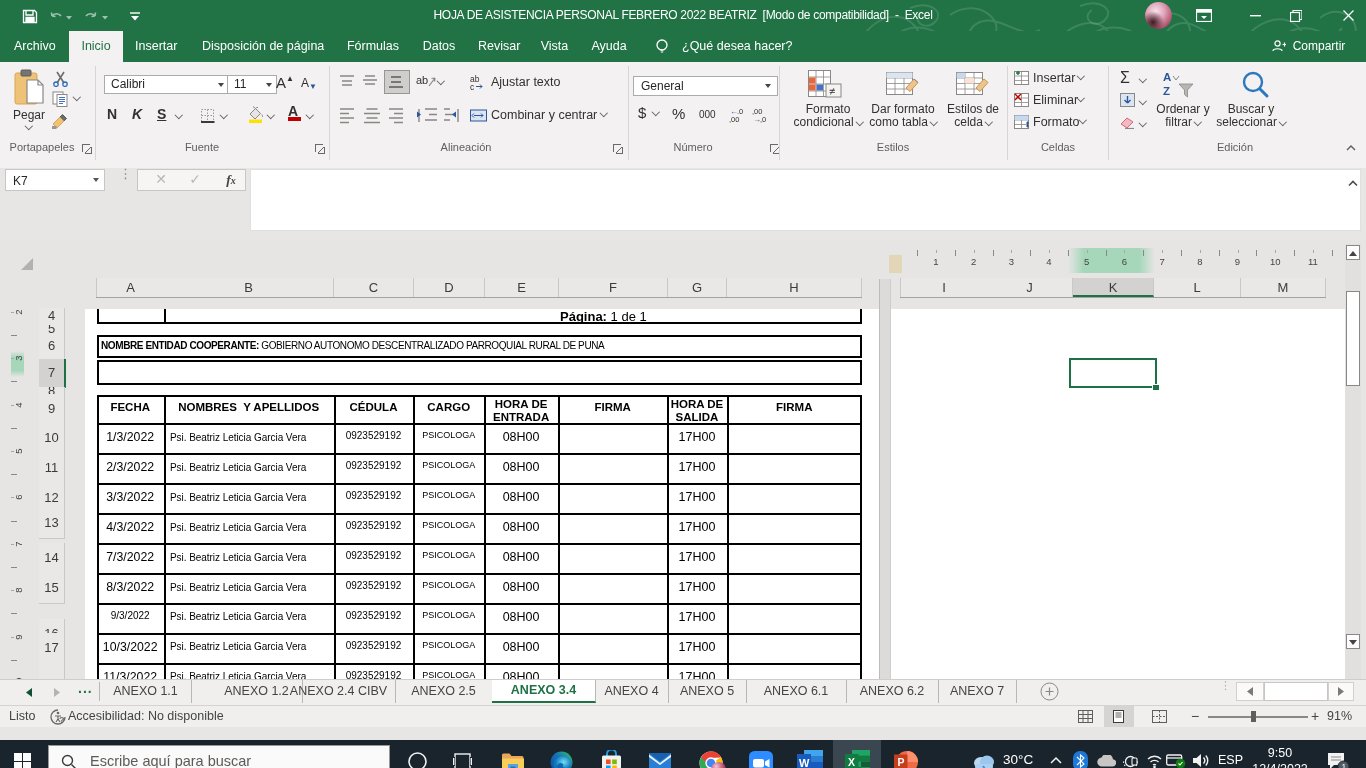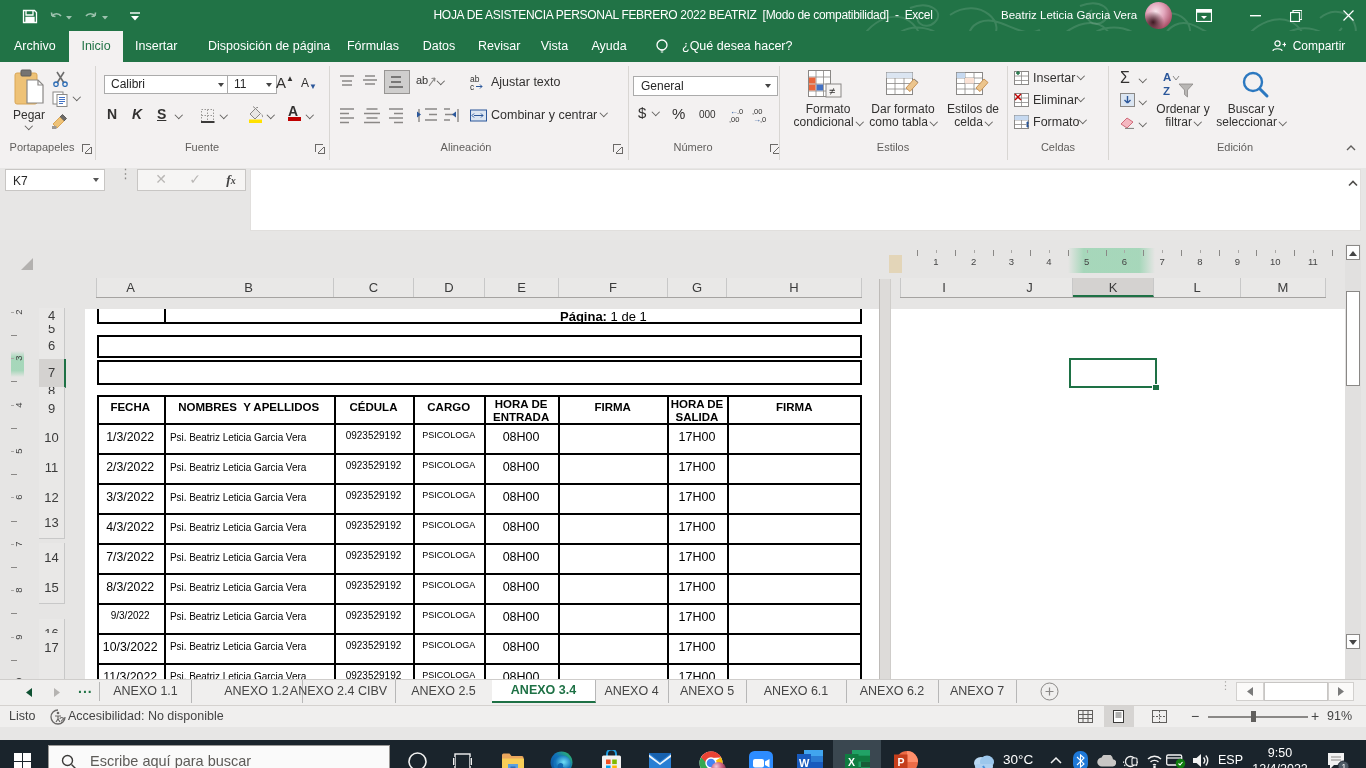--- a/index.html
+++ b/index.html
@@ -49,21 +49,20 @@
 <path d="M73 6 c-2-3 -7-3 -9 0 m9 0 l0.5-3.5 m-0.5 3.5 l-3.5 0.5" transform="translate(0,2)"></path>
 </g>
 <path d="M44 8 l3 3.5 3-3.5 z" fill="#9dc2ae"></path>
 <path d="M80 8 l3 3.5 3-3.5 z" fill="#9dc2ae"></path>
 <g stroke="#fff" stroke-width="1.4">
 <line x1="108" y1="5" x2="118" y2="5"></line>
 </g>
 <path d="M109 8 l4 4.5 4-4.5 z" fill="#fff"></path>
 </svg>
 <div class="abs white" style="left:0;top:0;width:1366px;height:31px;line-height:31px;text-align:center;font-size:12px;letter-spacing:-0.3px;">HOJA DE ASISTENCIA PERSONAL FEBRERO 2022 BEATRIZ&nbsp; [Modo de compatibilidad]&nbsp; -&nbsp; Excel</div>
-<div class="abs white" style="left:1001px;top:0;width:150px;height:31px;line-height:31px;font-size:11.5px;white-space:nowrap;">Beatriz Leticia Garcia Vera</div>
 <div class="abs" style="left:1145px;top:2px;width:27px;height:27px;border-radius:50%;background:radial-gradient(circle at 30% 75%,#3d1a22 0%,rgba(61,26,34,0) 40%),radial-gradient(circle at 40% 35%,#f6e3ea 0%,#e3a7bd 35%,#b25a72 70%,#6d2838 100%);"></div>
 <svg class="abs" style="left:1196;top:9" width="16" height="13" viewBox="0 0 16 13">
 <rect x="0.5" y="0.5" width="15" height="12" fill="none" stroke="#fff" stroke-width="1.2"></rect>
 <rect x="0.5" y="0.5" width="15" height="3.2" fill="#fff"></rect>
 <path d="M8 10 l-3-3 h6 z" fill="#fff"></path>
 </svg>
 <svg class="abs" style="left:1250;top:15" width="11" height="2">
       <rect width="11" height="1.4" fill="#fff"></rect>
     </svg>
 <svg class="abs" style="left:1290;top:10" width="12" height="12" viewBox="0 0 12 12">
@@ -72,21 +71,21 @@
 </svg>
 <svg class="abs" style="left:1343;top:10" width="11" height="11" viewBox="0 0 11 11">
 <path d="M0.5 0.5 L10.5 10.5 M10.5 0.5 L0.5 10.5" stroke="#fff" stroke-width="1.2"></path>
 </svg>
 
 <div class="abs" style="left:0;top:31px;width:1366px;height:31px;background:#217346;"></div>
 <div class="tabtxt" style="left:14px;width:37px;">Archivo</div>
 <div class="abs" style="left:69px;top:31px;width:54px;height:31px;background:#f3f1f1;"></div>
 <div class="tabtxt" style="left:69px;width:54px;color:#217346;">Inicio</div>
 <div class="tabtxt" style="left:135px;width:42px;">Insertar</div>
-<div class="tabtxt" style="left:208px;width:116px;">Disposición de página</div>
+<div class="tabtxt" style="left:202px;width:116px;">Disposición de página</div>
 <div class="tabtxt" style="left:345px;width:56px;">Fórmulas</div>
 <div class="tabtxt" style="left:421px;width:36px;">Datos</div>
 <div class="tabtxt" style="left:478px;width:40px;">Revisar</div>
 <div class="tabtxt" style="left:540px;width:29px;">Vista</div>
 <div class="tabtxt" style="left:590px;width:38px;">Ayuda</div>
 <svg class="abs" style="left:655;top:38" width="14" height="18" viewBox="0 0 14 18">
 <circle cx="7" cy="7" r="5" fill="none" stroke="#fff" stroke-width="1.3"></circle>
 <path d="M5.5 12 h3 M5.8 14 h2.4" stroke="#fff" stroke-width="1.2"></path>
 </svg>
 <div class="tabtxt" style="left:682px;width:100px;">¿Qué desea hacer?</div>
@@ -449,20 +448,21 @@
 
   <div class="abs" style="left:96.8px;top:68.7px;width:2px;height:14.9px;background:#000;"></div>
   <div class="abs" style="left:163.6px;top:68.7px;width:2px;height:14.9px;background:#000;"></div>
   <div class="abs" style="left:859.9px;top:68.7px;width:2px;height:14.9px;background:#000;"></div>
   <div class="abs" style="left:96.8px;top:81.6px;width:765.1px;height:2px;background:#000;"></div>
   <div class="abs" style="left:560px;top:69px;font-size:13px;font-weight:bold;color:#000;">Página: <span style="font-weight:normal;">1 de 1</span></div>
   <div class="abs" style="left:96.8px;top:94.5px;width:765.1px;height:2px;background:#000;"></div>
   <div class="abs" style="left:96.8px;top:116.4px;width:765.1px;height:2px;background:#000;"></div>
   <div class="abs" style="left:96.8px;top:94.5px;width:2px;height:23.9px;background:#000;"></div>
   <div class="abs" style="left:859.9px;top:94.5px;width:2px;height:23.9px;background:#000;"></div>
+  <div class="abs" style="left:101px;top:99.9px;font-size:10px;letter-spacing:-0.4px;font-weight:bold;color:#000;white-space:nowrap;">NOMBRE ENTIDAD COOPERANTE: <span style="font-weight:normal;">GOBIERNO AUTONOMO DESCENTRALIZADO PARROQUIAL RURAL DE PUNA</span></div>
   <div class="abs" style="left:96.8px;top:119.5px;width:765.1px;height:2px;background:#000;"></div>
   <div class="abs" style="left:96.8px;top:143.3px;width:765.1px;height:2px;background:#000;"></div>
   <div class="abs" style="left:96.8px;top:119.5px;width:2px;height:25.8px;background:#000;"></div>
   <div class="abs" style="left:859.9px;top:119.5px;width:2px;height:25.8px;background:#000;"></div>
   <div class="abs" style="left:96.8px;top:155.4px;width:765.1px;height:2px;background:#000;"></div>
   <div class="abs" style="left:96.8px;top:183.3px;width:765.1px;height:2px;background:#000;"></div>
   <div class="abs" style="left:96.8px;top:213.2px;width:765.1px;height:2px;background:#000;"></div>
   <div class="abs" style="left:96.8px;top:243.2px;width:765.1px;height:2px;background:#000;"></div>
   <div class="abs" style="left:96.8px;top:273.1px;width:765.1px;height:2px;background:#000;"></div>
   <div class="abs" style="left:96.8px;top:303.0px;width:765.1px;height:2px;background:#000;"></div>

